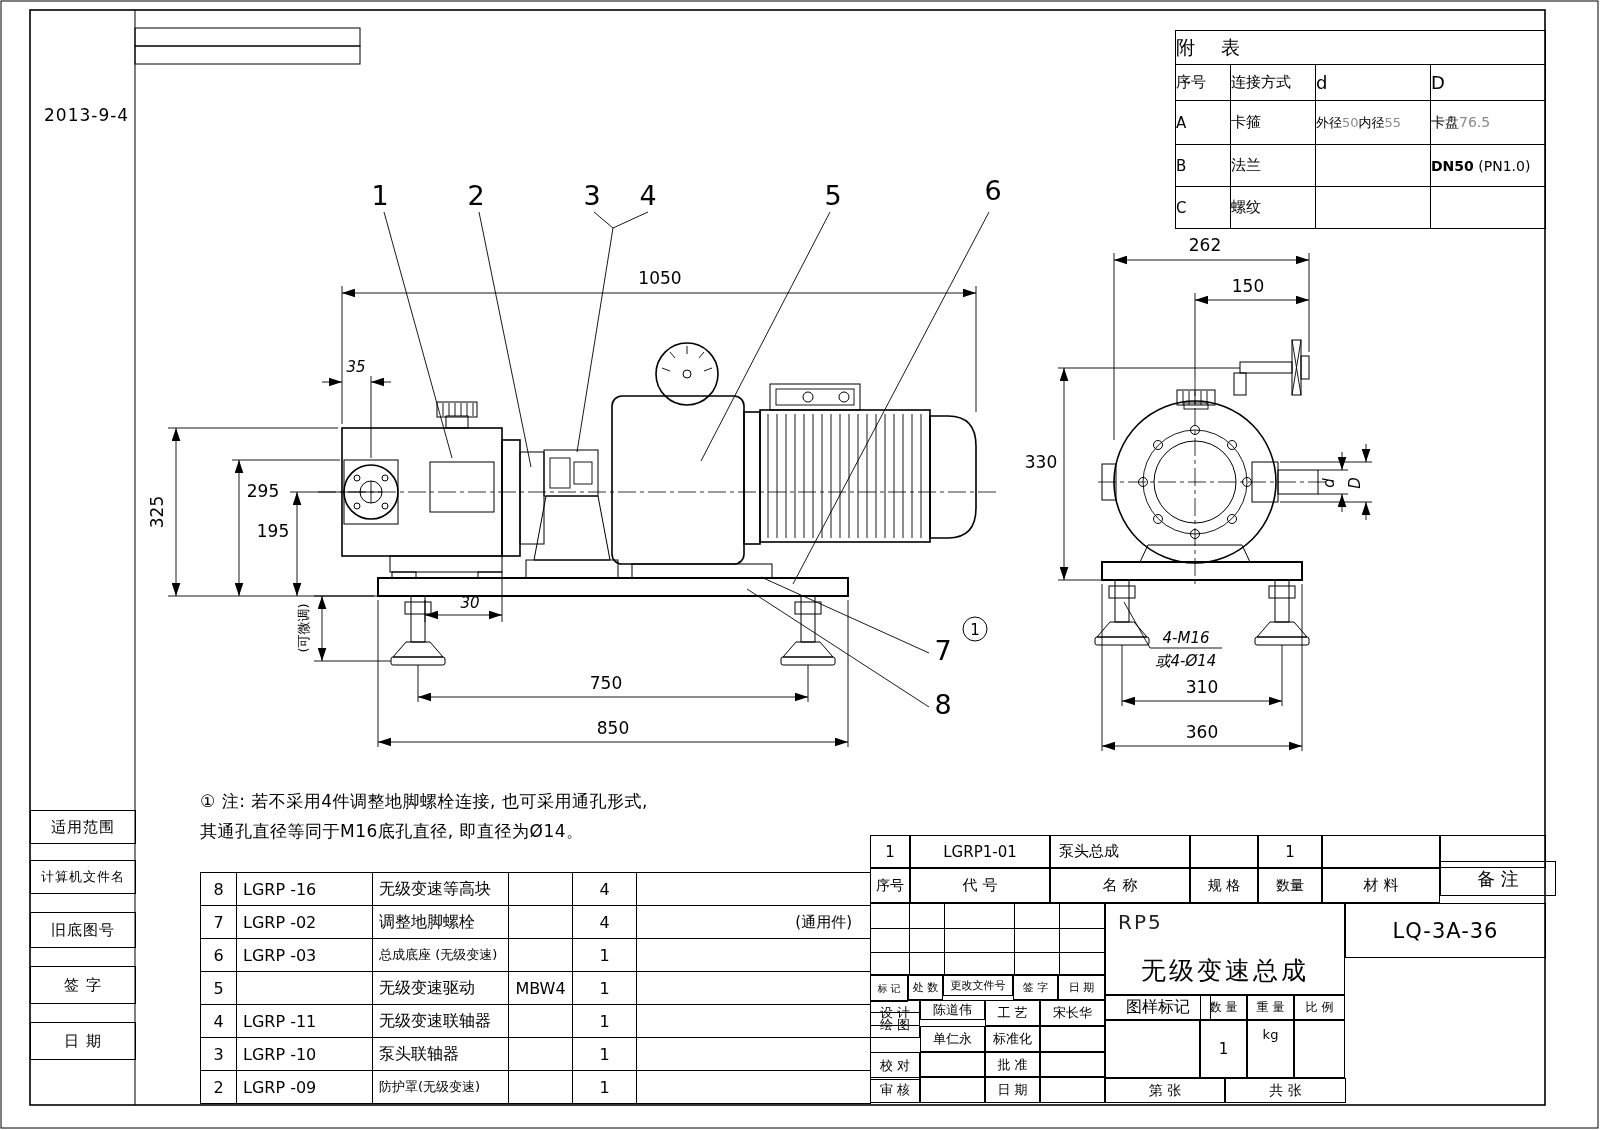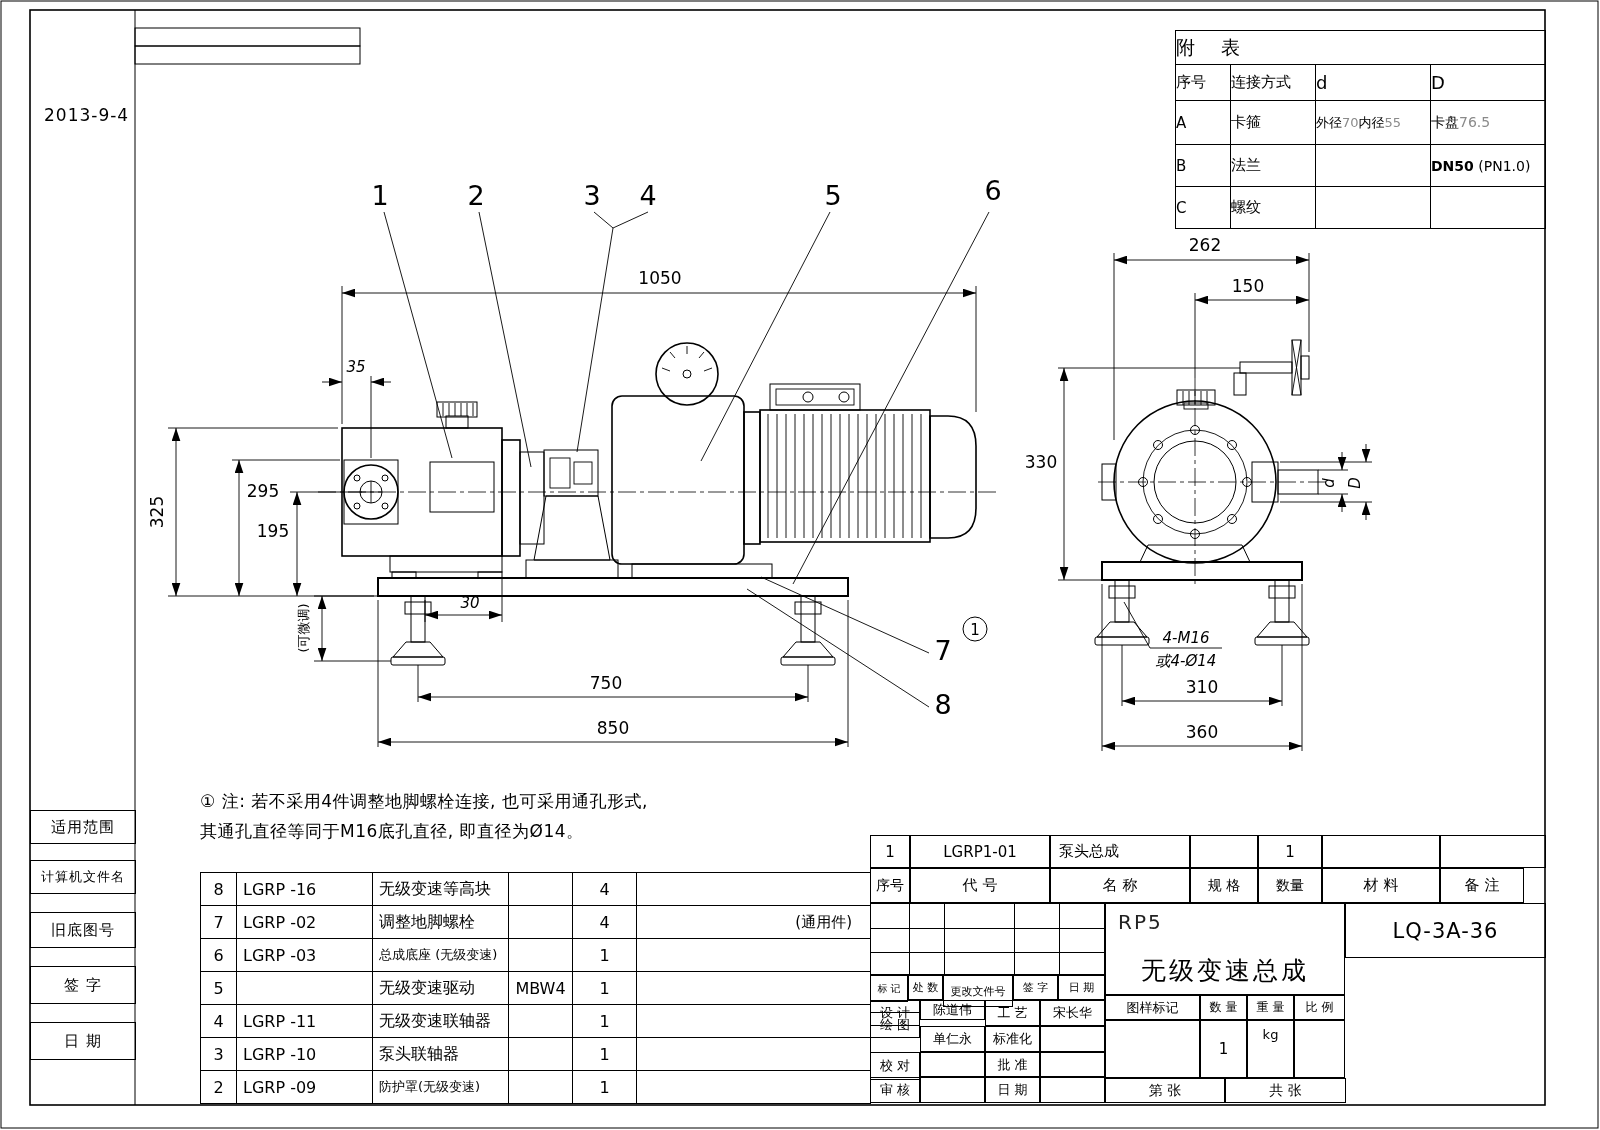--- a/index.html
+++ b/index.html
@@ -305,21 +305,21 @@
   </tr>
   <tr style="height:36px">
     <td>序号</td>
     <td>连接方式</td>
     <td style="font-size:18px">d</td>
     <td style="font-size:18px">D</td>
   </tr>
   <tr style="height:44px">
     <td>A</td>
     <td>卡箍</td>
-    <td style="font-size:13px"><span>外径</span><span class="lite">70</span><span>内径</span><span class="lite">55</span></td>
+    <td style="font-size:13px"><span>外径</span><span class="lite">50</span><span>内径</span><span class="lite">55</span></td>
     <td style="font-size:14px"><span>卡盘</span><span class="lite">76.5</span></td>
   </tr>
   <tr style="height:42px">
     <td>B</td>
     <td>法兰</td>
     <td></td>
     <td style="font-size:14px"><span class="bold">DN50</span>&nbsp;<span>(PN1.0)</span></td>
   </tr>
   <tr style="height:42px">
     <td>C</td>
@@ -419,34 +419,34 @@
   <div class="tc" style="left:388px;top:0;width:64px;height:33px;font-size:15px">1</div>
   <div class="tc" style="left:452px;top:0;width:118px;height:33px"></div>
   <div class="tc" style="left:570px;top:0;width:106px;height:33px"></div>
 
   <div class="tc" style="left:0;top:33px;width:40px;height:35px;font-size:14px">序号</div>
   <div class="tc" style="left:40px;top:33px;width:140px;height:35px;font-size:15px">代  号</div>
   <div class="tc" style="left:180px;top:33px;width:140px;height:35px;font-size:15px">名  称</div>
   <div class="tc" style="left:320px;top:33px;width:68px;height:35px;font-size:14px">规 格</div>
   <div class="tc" style="left:388px;top:33px;width:64px;height:35px;font-size:14px">数量</div>
   <div class="tc" style="left:452px;top:33px;width:118px;height:35px;font-size:15px">材  料</div>
-  <div class="tc" style="left:570px;top:33px;width:84px;height:35px;font-size:15px">备  注</div>
+  <div class="tc" style="left:570px;top:26px;width:116px;height:35px;font-size:18px">备  注</div>
 
   <div class="tc" style="left:0;top:68px;width:235px;height:72px">
     <div class="vl" style="left:38px"></div>
         <div class="vl" style="left:73px"></div>
     <div class="vl" style="left:143px"></div>
         <div class="vl" style="left:188px"></div>
     <div class="hl" style="top:24px"></div>
         <div class="hl" style="top:48px"></div>
   </div>
 
   <div class="tc" style="left:0;top:140px;width:38px;height:27px;font-size:10px">标 记</div>
   <div class="tc" style="left:38px;top:140px;width:35px;height:25px;font-size:11px">处 数</div>
-  <div class="tc" style="left:73px;top:140px;width:70px;height:32px;font-size:11px">更改文件号</div>
+  <div class="tc" style="left:73px;top:140px;width:70px;height:21px;font-size:11px">更改文件号</div>
   <div class="tc" style="left:143px;top:140px;width:45px;height:25px;font-size:11px">签 字</div>
   <div class="tc" style="left:188px;top:140px;width:47px;height:25px;font-size:11px">日 期</div>
 
   <div class="tc" style="left:0;top:165px;width:50px;height:26px">设 计</div>
   <div class="tc" style="left:50px;top:165px;width:65px;height:20px">陈道伟</div>
   <div class="tc" style="left:115px;top:165px;width:55px;height:26px">工 艺</div>
   <div class="tc" style="left:170px;top:165px;width:65px;height:26px">宋长华</div>
 
   <div class="tc" style="left:0;top:177px;width:50px;height:26px">绘 图</div>
   <div class="tc" style="left:50px;top:191px;width:65px;height:26px">单仁永</div>
@@ -464,21 +464,21 @@
   <div class="tc" style="left:170px;top:242px;width:65px;height:26px"></div>
 
   <div class="tc" style="left:235px;top:68px;width:240px;height:92px">
     <span class="abs" style="left:12px;top:6px;font-size:20px;letter-spacing:2px;color:#222">RP5</span>
     <span class="abs" style="left:0;right:0;top:50px;text-align:center;font-size:25px;letter-spacing:3px">无级变速总成</span>
   </div>
 
   <div class="tc" style="left:475px;top:68px;width:201px;height:55px;font-size:21px;letter-spacing:1px">LQ-3A-36</div>
 
 
-  <div class="tc" style="left:235px;top:160px;width:95px;height:25px;font-size:13px">图样标记</div>
+  <div class="tc" style="left:235px;top:160px;width:106px;height:25px;font-size:16px">图样标记</div>
   <div class="tc" style="left:330px;top:160px;width:47px;height:25px;font-size:12px">数 量</div>
   <div class="tc" style="left:377px;top:160px;width:47px;height:25px;font-size:12px">重 量</div>
   <div class="tc" style="left:424px;top:160px;width:51px;height:25px;font-size:12px">比 例</div>
 
   <div class="tc" style="left:235px;top:185px;width:95px;height:58px"></div>
   <div class="tc" style="left:330px;top:185px;width:47px;height:58px;font-size:15px">1</div>
   <div class="tc" style="left:377px;top:185px;width:47px;height:58px;font-size:13px;align-items:flex-start;padding-top:6px">kg</div>
   <div class="tc" style="left:424px;top:185px;width:51px;height:58px"></div>
 
   <div class="tc" style="left:235px;top:243px;width:120px;height:25px;font-size:14px">第    张</div>

